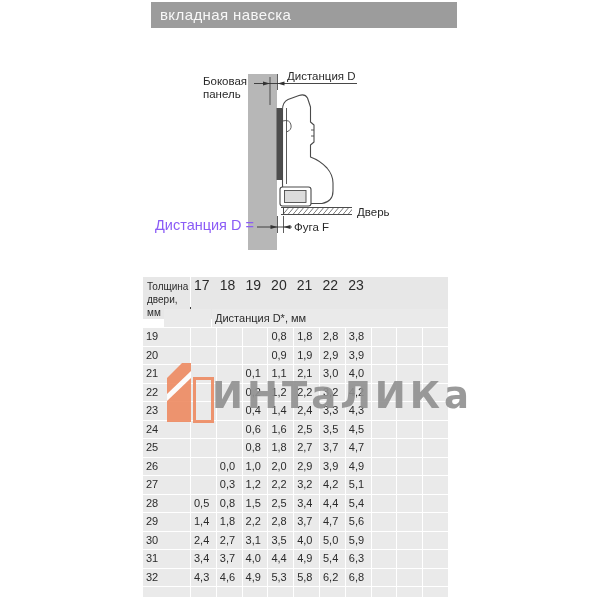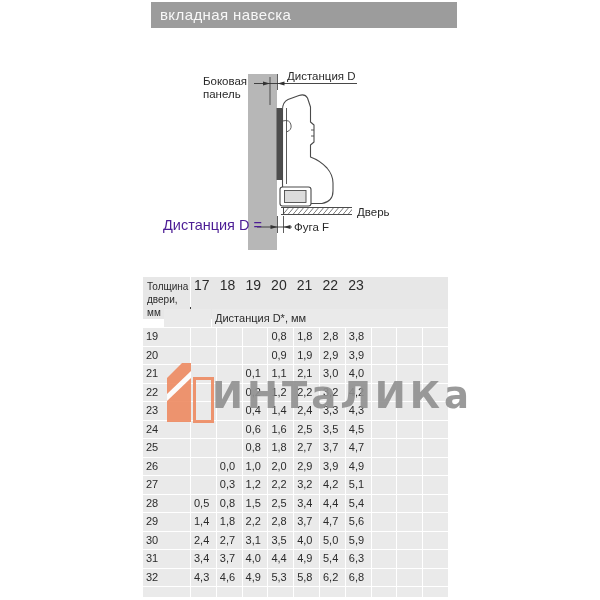--- a/index.html
+++ b/index.html
@@ -9,22 +9,22 @@
     font-family:"Liberation Sans", sans-serif; overflow:hidden;
   }
   .header-bar {
     position:absolute; left:151px; top:2px; width:306px; height:26px;
     background:var(--header-bar,#9c9c9c); color:#f8f8f8;
     font-size:15px; line-height:26px; padding-left:9px; letter-spacing:0.4px;
   }
   .diagram { position:absolute; left:150px; top:40px; width:260px; height:185px;margin-top:26px; }
   .diagram svg text { font-family:"Liberation Sans", sans-serif; font-size:11.5px; fill:#2a2a2a; }
   .formula {
-    position:absolute; left:163px; top:216px;
-    font-size:14.5px; line-height:19px; color:#4c1d95;
+    position:absolute; left:155px; top:216px;
+    font-size:14.5px; line-height:19px; color:#8b5cf6;
   }
   
   .dtable { position:absolute; left:143px; top:277px; width:305px; background:#fff; }
   .thead {
     display:grid; grid-template-columns:47px 1fr; column-gap:1px;
     background:#fff; border-bottom:2px solid #3f3f3f; height:32px;
   }
   .th-col1 {
     background:var(--table-head,#e7e7e7); font-size:10px; line-height:13px;
     padding:3px 0 0 4px; color:#2b2b2b;

